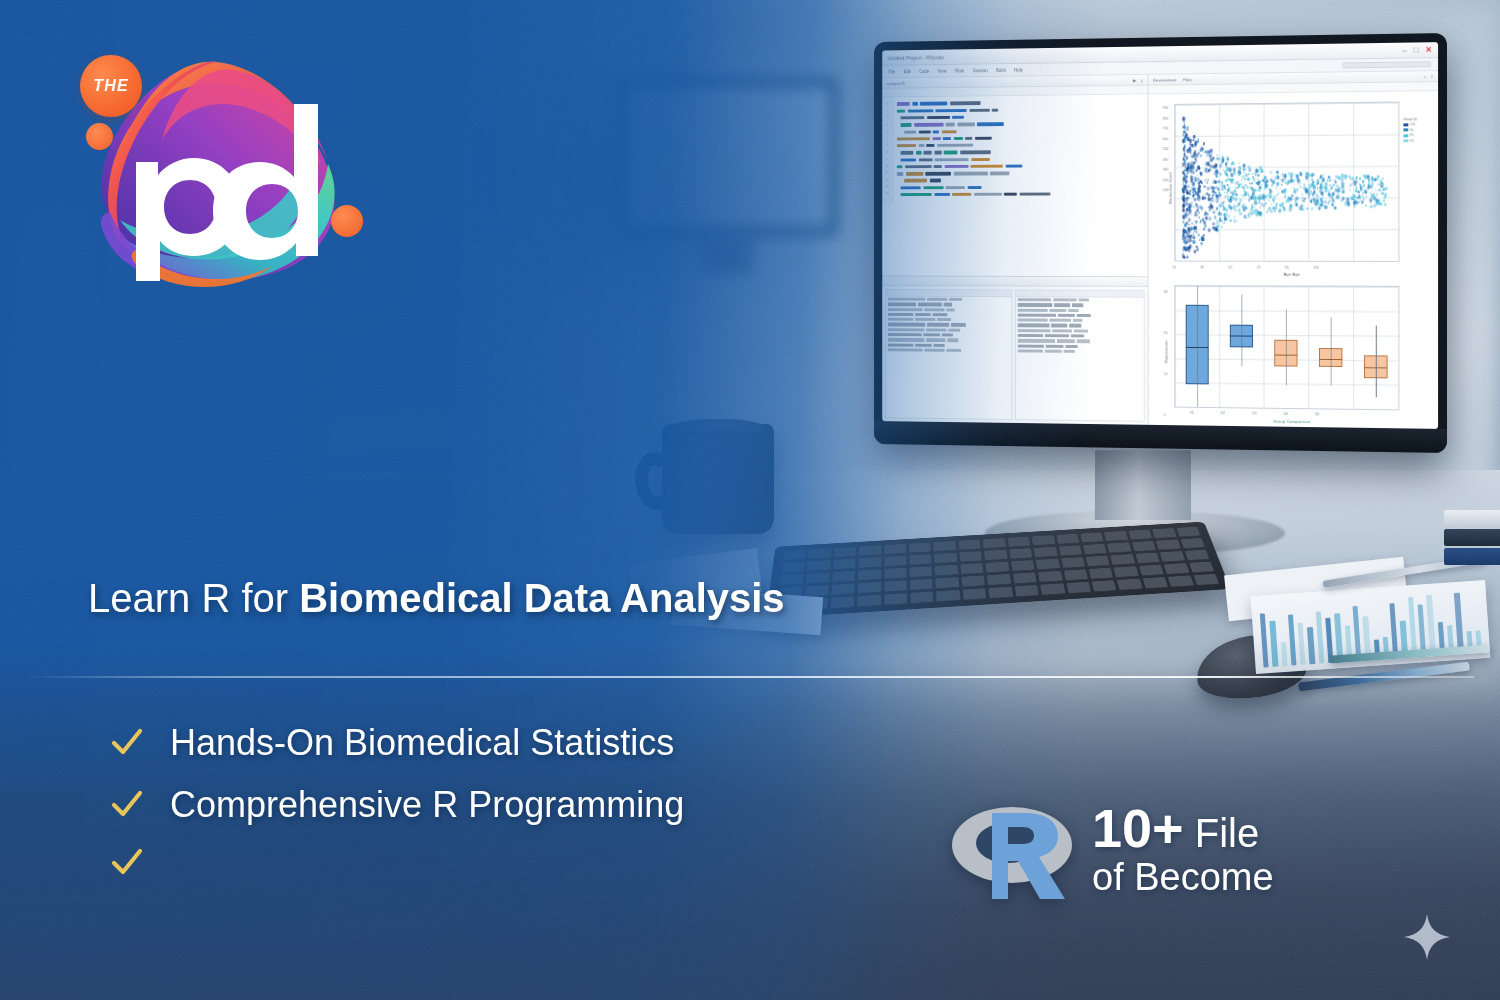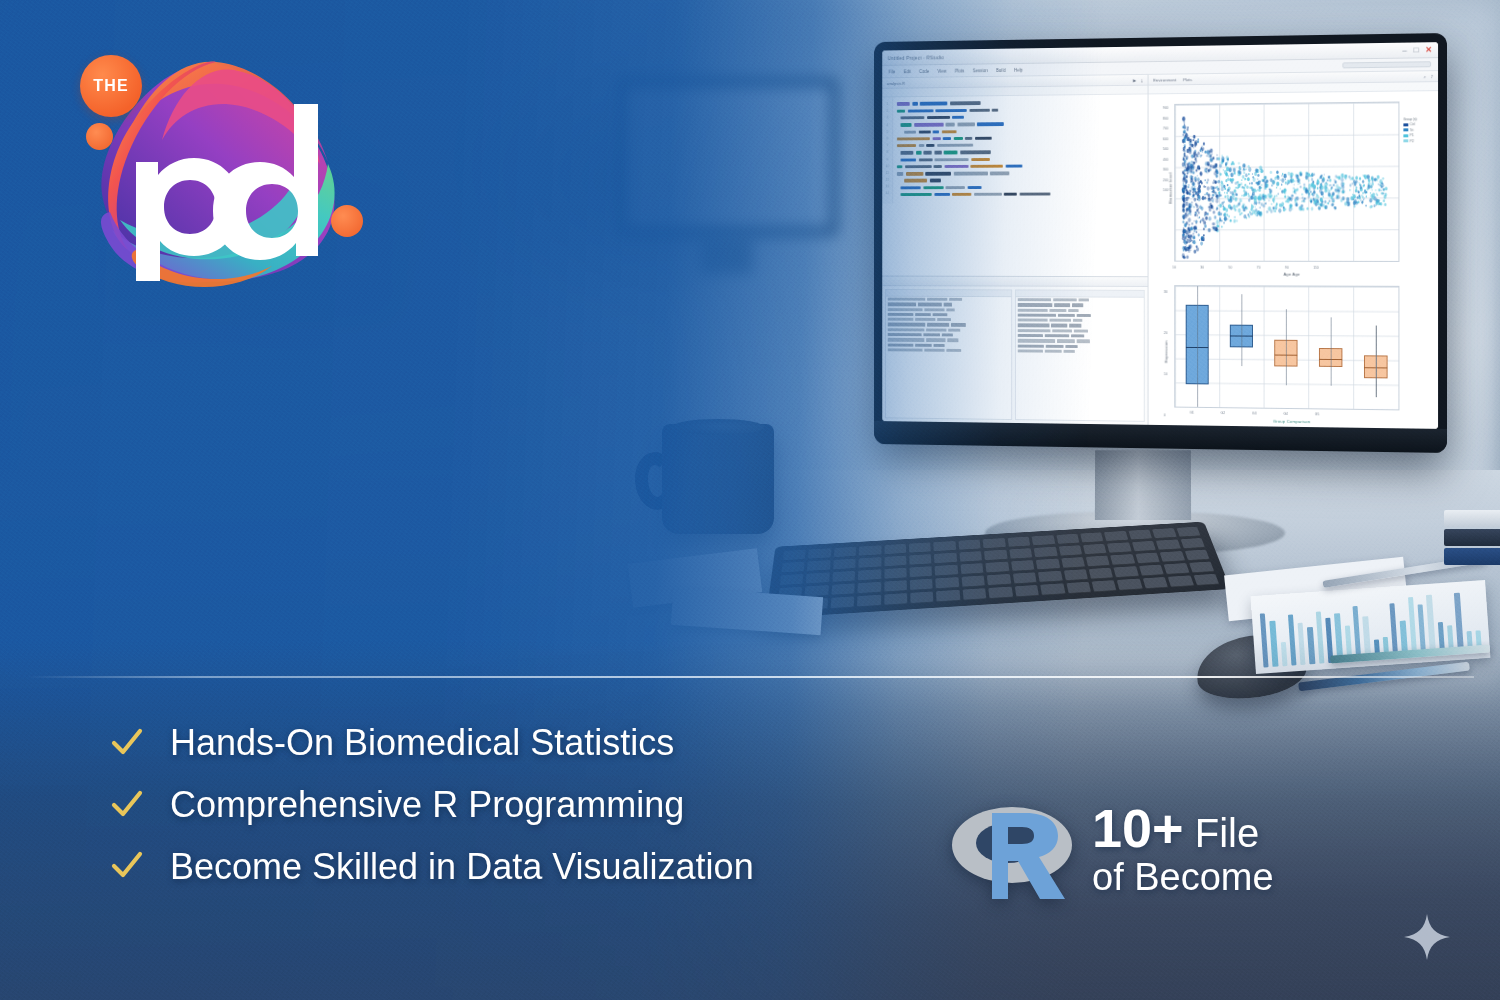--- a/index.html
+++ b/index.html
@@ -281,20 +281,21 @@
   
   .logo { position:absolute; left:66px; top:44px; width:300px; height:255px; }
   .logo svg { width:100%; height:100%; display:block; }
   .the-badge {
     position:absolute; left:14px; top:11px; width:62px; height:62px; border-radius:50%;
     background: radial-gradient(circle at 36% 32%, #ff8a4c, #f4622a 72%);
     display:flex; align-items:center; justify-content:center;
     color:#fff; font-size:16px; font-weight:bold; letter-spacing:1.2px;
     font-family:"Liberation Sans", sans-serif;
     box-shadow: 0 3px 10px rgba(180,60,20,.3);
+    font-style: italic;
   }
   .dot-sm {
     position:absolute; left:20px; top:79px; width:27px; height:27px; border-radius:50%;
     background: radial-gradient(circle at 38% 34%, #ff8c52, #ef5f28);
   }
   .dot-rt {
     position:absolute; left:265px; top:161px; width:32px; height:32px; border-radius:50%;
     background: radial-gradient(circle at 38% 34%, #ff8c52, #ef5f28);
   }
 
@@ -2049,20 +2050,23 @@
                  0-28 20-49 47-49 13 0 25 5 34 15 Z
                  M180 167 c0 16 11 27 26 27 15 0 26-11 26-27 0-16-11-27-26-27 -15 0-26 11-26 27 Z"></path>
       </g>
     </svg>
     <div class="the-badge">THE</div>
     <div class="dot-sm"></div>
     <div class="dot-rt"></div>
   </div>
 
 
+  <div class="subtitle">
+    <span>Learn R for </span><span class="strong">Biomedical Data Analysis</span>
+  </div>
 
   <div class="divider"></div>
 
   <div class="bullets">
     <div class="bullet">
       <span class="check">
         <svg viewBox="0 0 34 34">
             <path d="M4 17 L13 26 L30 5" fill="none" stroke="#e9c65a" stroke-width="4.2" stroke-linecap="round" stroke-linejoin="round"></path>
           </svg>
       </span>
@@ -2075,21 +2079,20 @@
           </svg>
       </span>
       <span>Comprehensive R Programming</span>
     </div>
     <div class="bullet">
       <span class="check">
         <svg viewBox="0 0 34 34">
             <path d="M4 17 L13 26 L30 5" fill="none" stroke="#e9c65a" stroke-width="4.2" stroke-linecap="round" stroke-linejoin="round"></path>
           </svg>
       </span>
-      <span>Become Skilled in Data Visualization</span>
     </div>
   </div>
 
   <div class="rbadge">
     <div class="rlogo">
       <svg viewBox="0 0 128 108">
         <ellipse cx="64" cy="50" rx="60" ry="38" fill="#b9bfc6"></ellipse>
         <ellipse cx="60" cy="48" rx="32" ry="20" fill="#2f4666"></ellipse>
         <path d="M44 18 h34 c20 0 32 9 32 23 0 11-8 18-19 21 l26 42 h-25 l-22-38 h-10 v38 h-16 Z
                  M60 32 v17 h14 c8 0 12-3 12-8 0-6-4-9-12-9 Z" fill="#6da2d8"></path>

